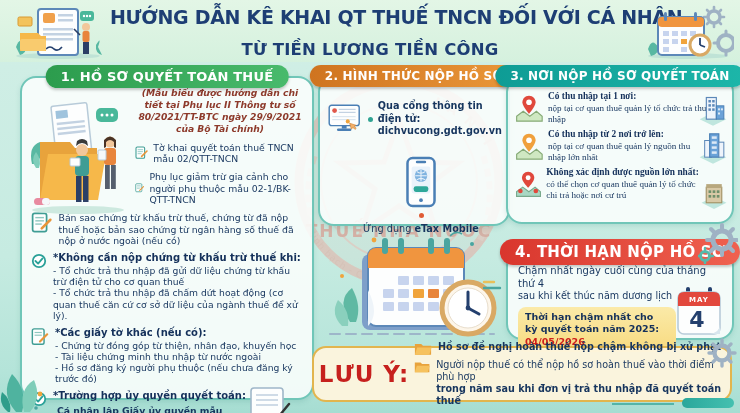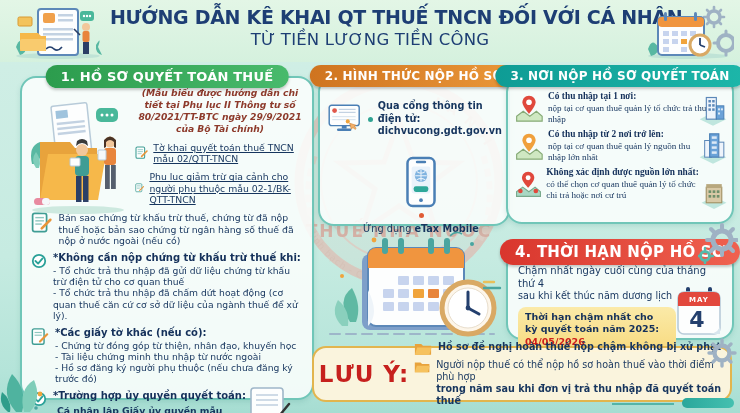--- a/index.html
+++ b/index.html
@@ -7,41 +7,41 @@
     width:740px;height:413px;position:relative;overflow:hidden;
     font-family:"DejaVu Sans","Liberation Sans",sans-serif;
     background:linear-gradient(180deg,#ddf4e6 0%,#cfeee5 16%,#c6ebe1 62%,#b4e4d9 90%,#a6ddd2 100%);
     color:#16355e;
   }
   
   .titleband{position:absolute;left:0;top:0;width:740px;height:62px;
     background:linear-gradient(180deg,#e3f6e6,#d5f1de);z-index:3;}
   .titles{position:absolute;left:110px;top:6px;width:520px;text-align:center;}
   .t1{font-size:19px;font-weight:bold;color:#1d3e74;letter-spacing:-0.3px;white-space:nowrap;}
-  .t2{font-size:16.5px;font-weight:normal;color:#1d3e74;margin-top:2px;letter-spacing:0.2px;}
+  .t2{font-size:16.5px;font-weight:bold;color:#1d3e74;margin-top:12px;letter-spacing:0.2px;}
   .illu-left{position:absolute;left:10px;top:3px;}
   .illu-right{position:absolute;right:6px;top:3px;}
   
   .watermark{position:absolute;left:0;top:0;z-index:1;opacity:0.5;}
   
   .panel{position:absolute;background:rgba(252,254,253,0.87);border:2px solid #70c6b8;
     border-radius:16px;box-shadow:0 2px 5px rgba(60,140,130,0.18);z-index:2;box-sizing:border-box;}
   .pill{position:absolute;top:-13px;left:50%;transform:translateX(-50%);color:#fff;font-weight:bold;
     white-space:nowrap;padding:4px 15px;border-radius:18px;font-size:15px;letter-spacing:0.2px;
     box-shadow:0 2px 3px rgba(0,0,0,0.22);z-index:4;}
   .pill-green {background:linear-gradient(90deg,#2c9c4d,#48ba6c);}
   .pill-orange{background:linear-gradient(90deg,#cf7420,#ea9739);font-size:12px;}
   .pill-teal  {background:linear-gradient(90deg,#0e9c95,#1db6a9);font-size:12px;}
   .pill-red   {background:linear-gradient(90deg,#d9362d,#ef6150);}
   
   .p1{left:20px;top:76px;width:294px;height:324px;padding:9px 7px 4px 9px;}
   .p1 .note{margin-left:104px;text-align:center;font-size:9.2px;font-weight:bold;font-style:italic;
     color:#8d3a2b;line-height:1.3;}
   .folder-illu{position:absolute;left:4px;top:16px;}
-  .rowi{margin-left:104px;display:flex;gap:5px;align-items:center;margin-top:7px;text-decoration:underline;}
+  .rowi{margin-left:104px;display:flex;gap:5px;align-items:center;margin-top:7px;}
   .rowf{display:flex;gap:6px;align-items:flex-start;margin-top:7px;}
   .p1 .txt{font-size:9.3px;line-height:1.22;color:#16355e;}
   .bt{font-size:10px;font-weight:bold;color:#14305a;line-height:1.25;}
   .sub{font-size:9.2px;line-height:1.22;color:#16355e;}
   .crow{display:flex;gap:6px;align-items:flex-start;margin-top:6px;}
   .crow .ic{flex:0 0 auto;margin-top:1px;}
   .auth-wrap{position:relative;}
   .auth-txt{width:200px;font-size:9.3px;font-weight:bold;line-height:1.25;color:#16355e;margin-top:2px;margin-left:4px;}
   .sign-illu{position:absolute;right:-2px;top:-4px;}
   

